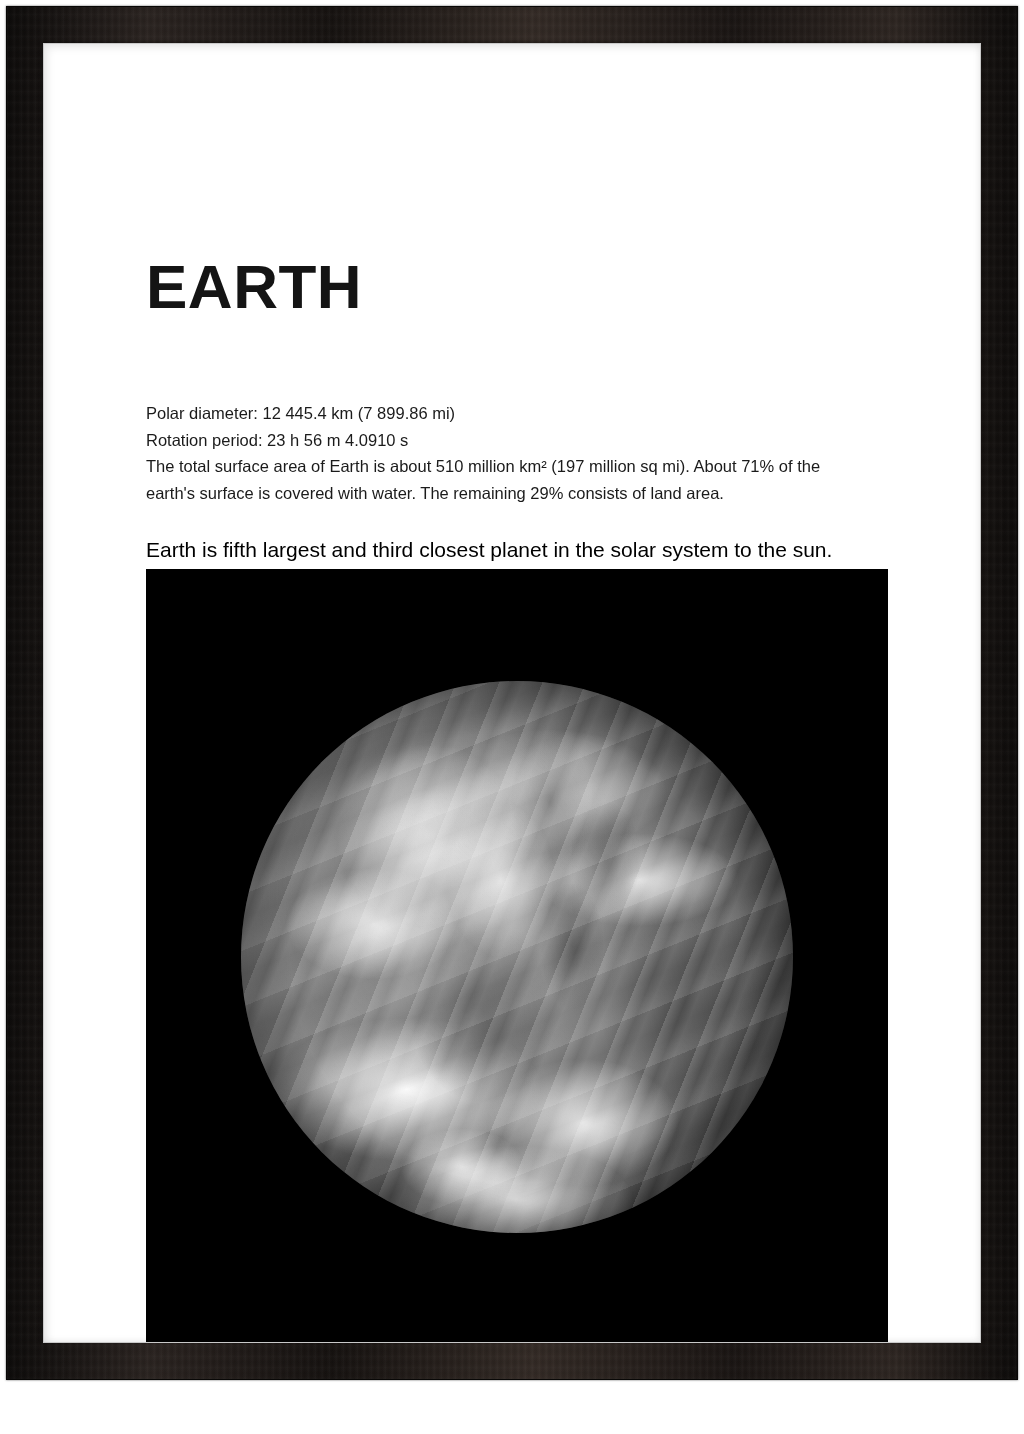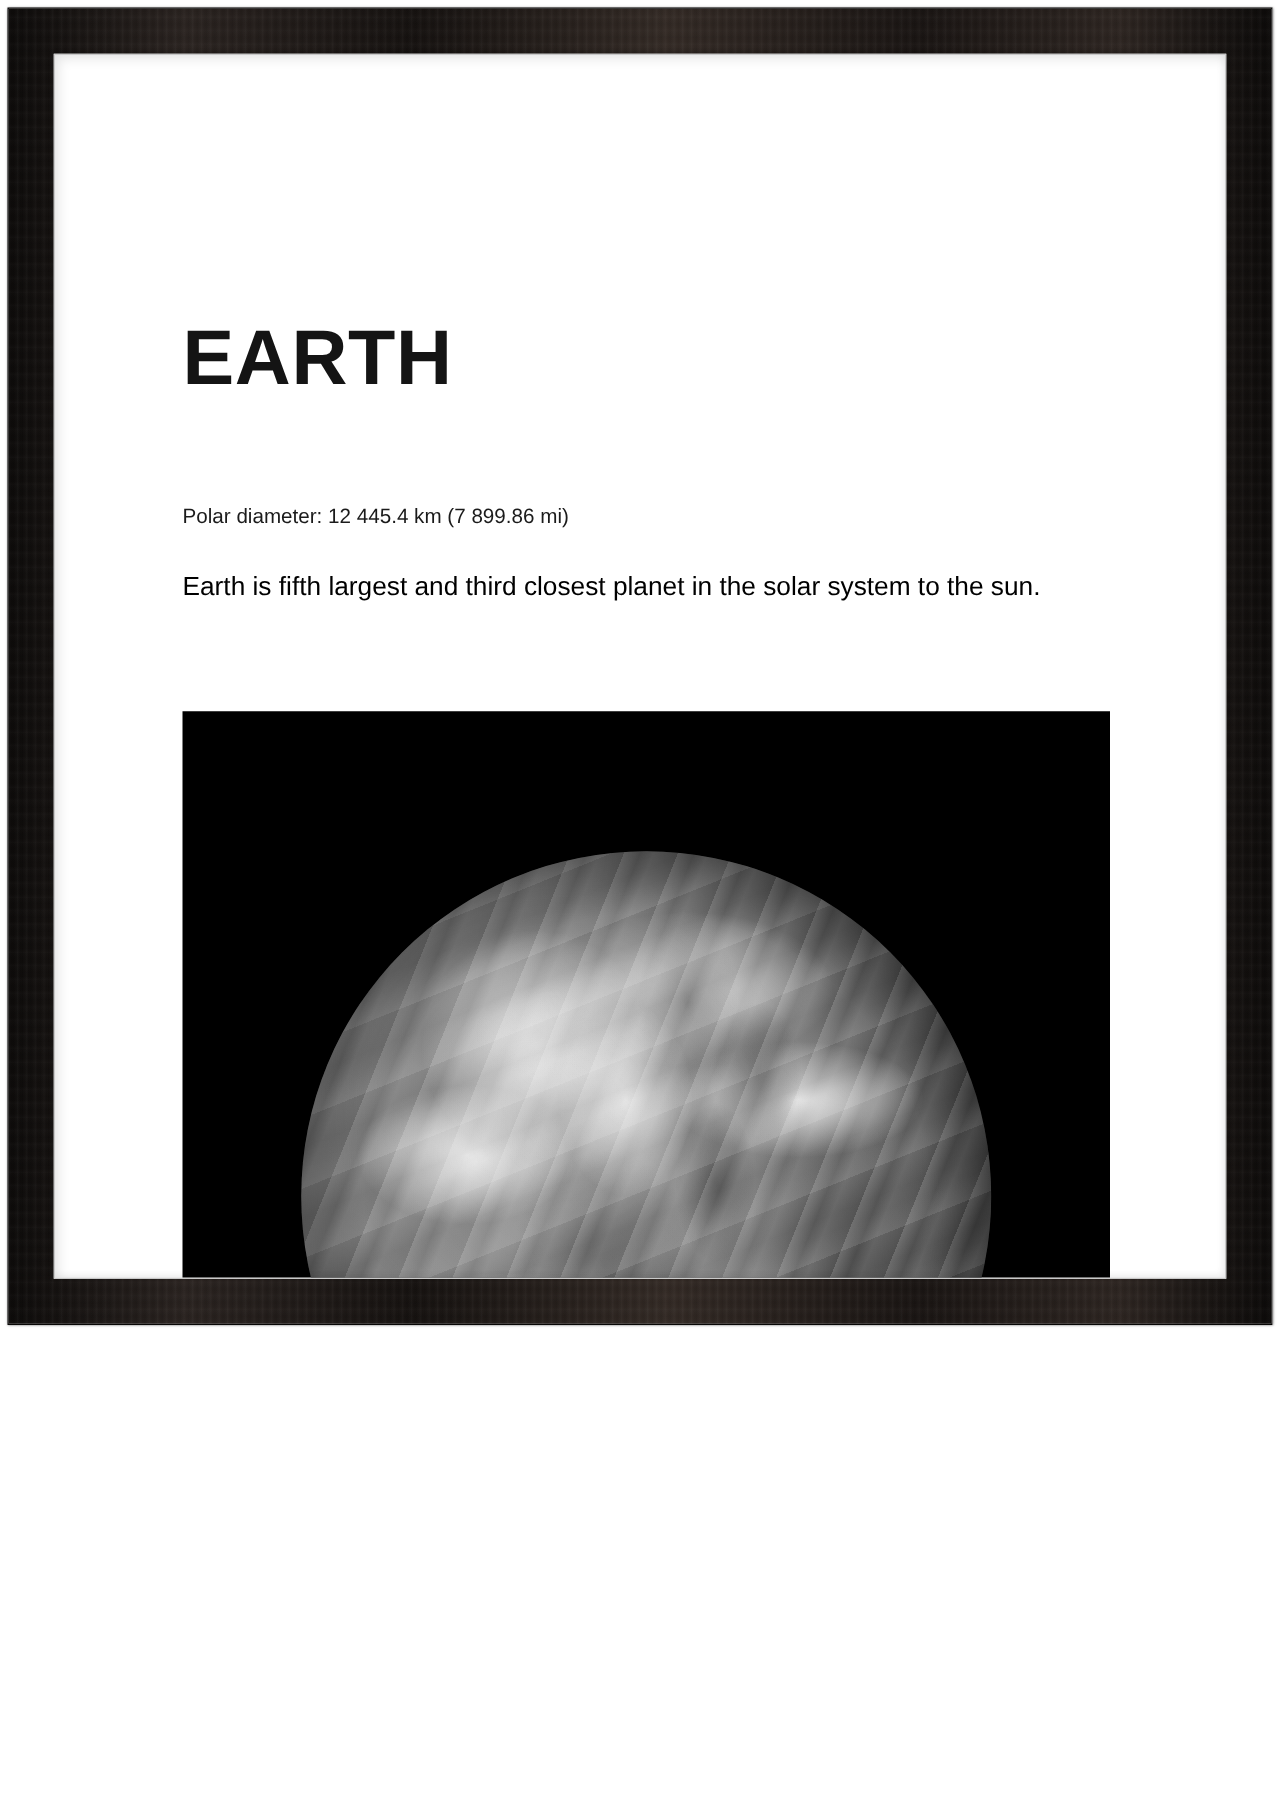--- a/index.html
+++ b/index.html
@@ -13,21 +13,21 @@
     font-family: "Liberation Sans", sans-serif;
     overflow: hidden;
   }
 
   
   .frame-outer {
     position: absolute;
     left: 6px;
     top: 6px;
     width: 1012px;
-    height: 1054px;
+    height: 1374px;
     box-sizing: border-box;
     background:
       linear-gradient(90deg,
         #0d0b0a 0%, #2a2320 14%, #161210 32%, #332a25 52%,
         #1a1513 72%, #2d2521 88%, #0c0a09 100%);
     border: 1px solid #080706;
     box-shadow: 0 0 2px rgba(0,0,0,0.6);
   }
   
   .wood-grain {
@@ -205,20 +205,22 @@
   <div class="wood-grain"></div>
 
   <div class="frame-inner-bevel">
     <div class="poster">
 
       <div class="poster-content">
         <h1 class="poster-title">EARTH</h1>
 
         <p class="poster-body">
           <span class="line">Polar diameter: 12 445.4 km (7 899.86 mi)</span>
+          <span class="line">Rotation period: 23 h 56 m 4.0910 s</span>
+          <span>The total surface area of Earth is about 510 million km² (197 million sq mi). About 71% of the earth's surface is covered with water. The remaining 29% consists of land area.</span>
         </p>
 
         <p class="poster-body-second">Earth is fifth largest and third closest planet in the solar system to the sun.</p>
       </div>
 
       <div class="image-block">
         <div class="earth-wrap">
           <div class="earth-sphere">
             <div class="earth-land"></div>
             <div class="earth-clouds"></div>

